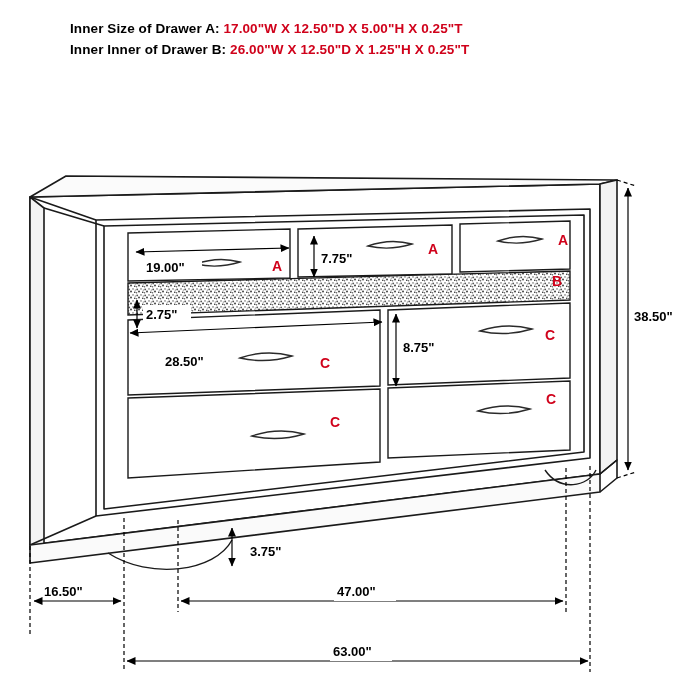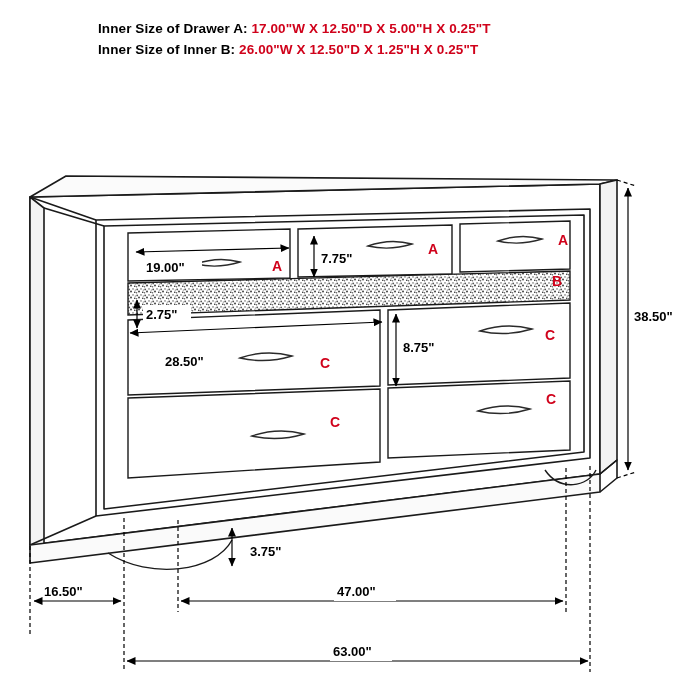--- a/index.html
+++ b/index.html
@@ -23,21 +23,21 @@
   .spec-block {
     position: absolute;
     left: 70px;
     top: 18px;
     width: 600px;
     font-size: 13.5px;
     font-weight: bold;
     line-height: 21px;
     letter-spacing: 0.1px;
   }
-  .spec-line { white-space: nowrap; margin-left: 28px; }
+  .spec-line { white-space: nowrap; }
   .spec-line .val { color: #d0021b; }
   svg#diagram {
     position: absolute;
     left: 0;
     top: 0;
     width: 700px;
     height: 700px;
   }
   .dimlabel {
     font-family: "Liberation Sans", sans-serif;
@@ -52,21 +52,21 @@
     fill: #d0021b;
   }
 </style>
 </head>
 <body>
 
 <div id="stage">
 
   <div class="spec-block">
     <div class="spec-line"><span>Inner Size of Drawer A: </span><span class="val">17.00"W X 12.50"D X 5.00"H X 0.25"T</span></div>
-    <div class="spec-line"><span>Inner Size of Inner B: </span><span class="val">26.00"W X 12.50"D X 1.25"H X 0.25"T</span></div>
+    <div class="spec-line"><span>Inner Inner of Drawer B: </span><span class="val">26.00"W X 12.50"D X 1.25"H X 0.25"T</span></div>
   </div>
 
   <svg id="diagram" viewBox="0 0 700 700">
     <defs>
       <marker id="arrEnd" markerWidth="9" markerHeight="8" refX="8.5" refY="4" orient="auto" markerUnits="userSpaceOnUse">
         <path d="M0,0 L9,4 L0,8 z" fill="#000"></path>
       </marker>
       <marker id="arrStart" markerWidth="9" markerHeight="8" refX="0.5" refY="4" orient="auto" markerUnits="userSpaceOnUse">
         <path d="M9,0 L0,4 L9,8 z" fill="#000"></path>
       </marker>

